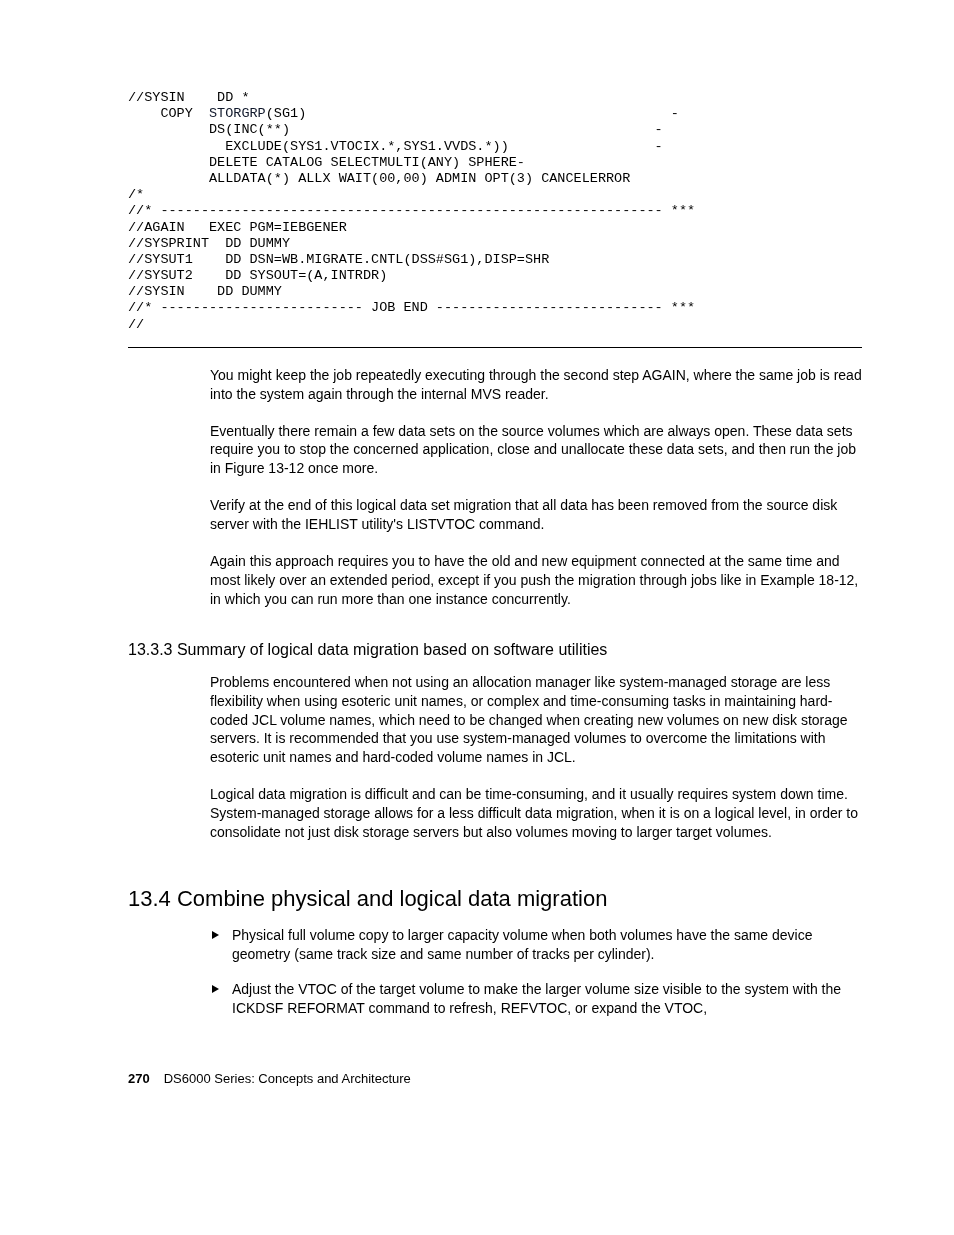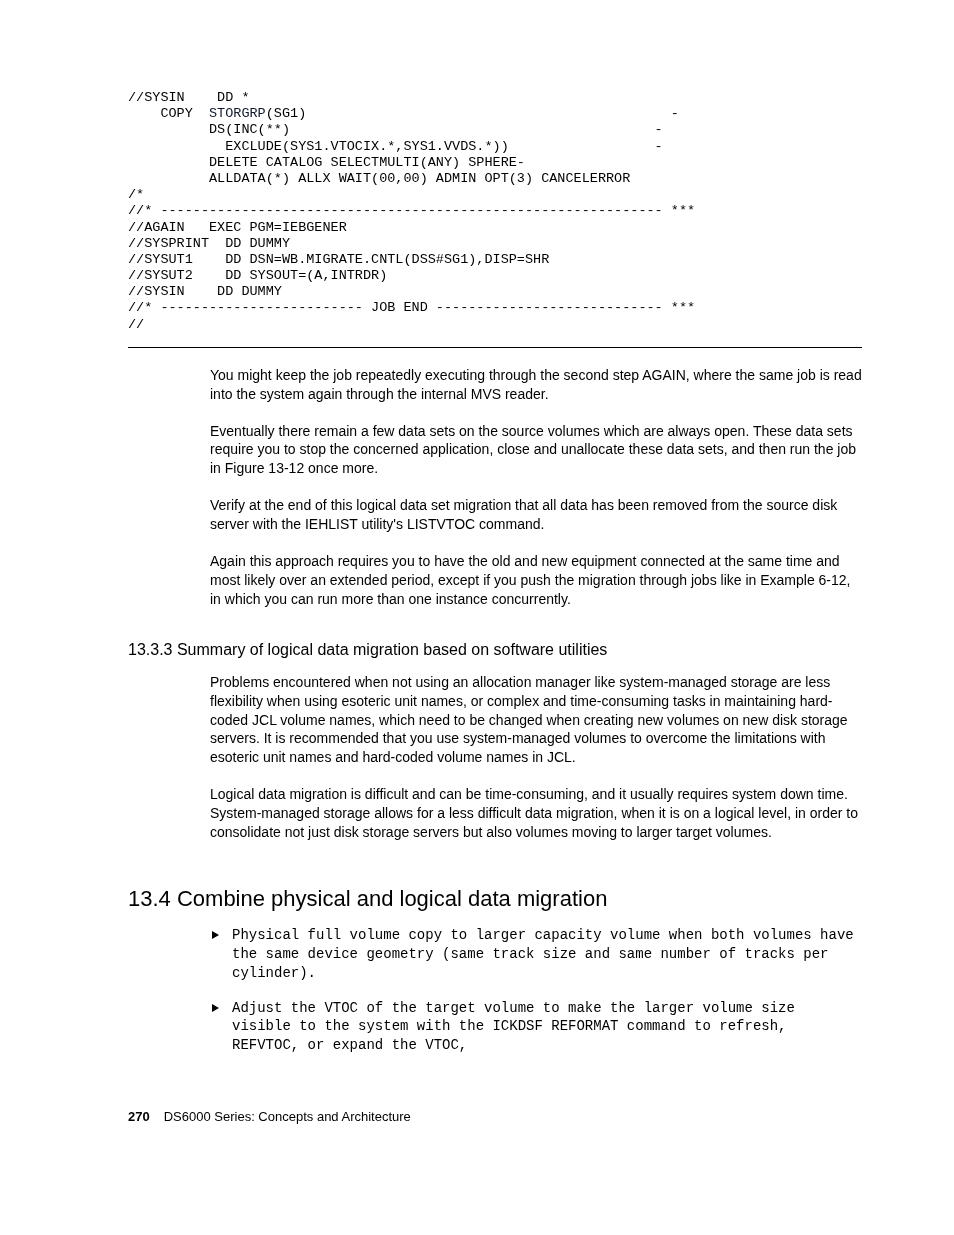--- a/index.html
+++ b/index.html
@@ -45,21 +45,20 @@
   ul.triangle {
     list-style: none;
     padding-left: 0;
     margin: 0;
   }
   ul.triangle li {
     position: relative;
     padding-left: 22px;
     margin-bottom: 16px;
     line-height: 1.35;
-    font-family: Liberation Mono, monospace;
   }
   ul.triangle li::before {
     content: "";
     position: absolute;
     left: 2px;
     top: 5px;
     width: 0; height: 0;
     border-top: 4px solid transparent;
     border-bottom: 4px solid transparent;
     border-left: 7px solid #000;
@@ -89,21 +88,21 @@
 //SYSUT2    DD SYSOUT=(A,INTRDR)
 //SYSIN    DD DUMMY
 //* ------------------------- JOB END ---------------------------- ***
 //
 </div>
 
   <div class="body-text">
     <p>You might keep the job repeatedly executing through the second step AGAIN, where the same job is read into the system again through the internal MVS reader.</p>
     <p>Eventually there remain a few data sets on the source volumes which are always open. These data sets require you to stop the concerned application, close and unallocate these data sets, and then run the job in Figure 13-12 once more.</p>
     <p>Verify at the end of this logical data set migration that all data has been removed from the source disk server with the IEHLIST utility's LISTVTOC command.</p>
-    <p>Again this approach requires you to have the old and new equipment connected at the same time and most likely over an extended period, except if you push the migration through jobs like in Example 6-12, in which you can run more than one instance concurrently.</p>
+    <p>Again this approach requires you to have the old and new equipment connected at the same time and most likely over an extended period, except if you push the migration through jobs like in Example 18-12, in which you can run more than one instance concurrently.</p>
   </div>
 
   <div class="subhead">13.3.3  Summary of logical data migration based on software utilities</div>
 
   <div class="body-text">
     <p>Problems encountered when not using an allocation manager like system-managed storage are less flexibility when using esoteric unit names, or complex and time-consuming tasks in maintaining hard-coded JCL volume names, which need to be changed when creating new volumes on new disk storage servers. It is recommended that you use system-managed volumes to overcome the limitations with esoteric unit names and hard-coded volume names in JCL.</p>
     <p>Logical data migration is difficult and can be time-consuming, and it usually requires system down time. System-managed storage allows for a less difficult data migration, when it is on a logical level, in order to consolidate not just disk storage servers but also volumes moving to larger target volumes.</p>
   </div>
 
   <div class="bighead">13.4  Combine physical and logical data migration</div>

